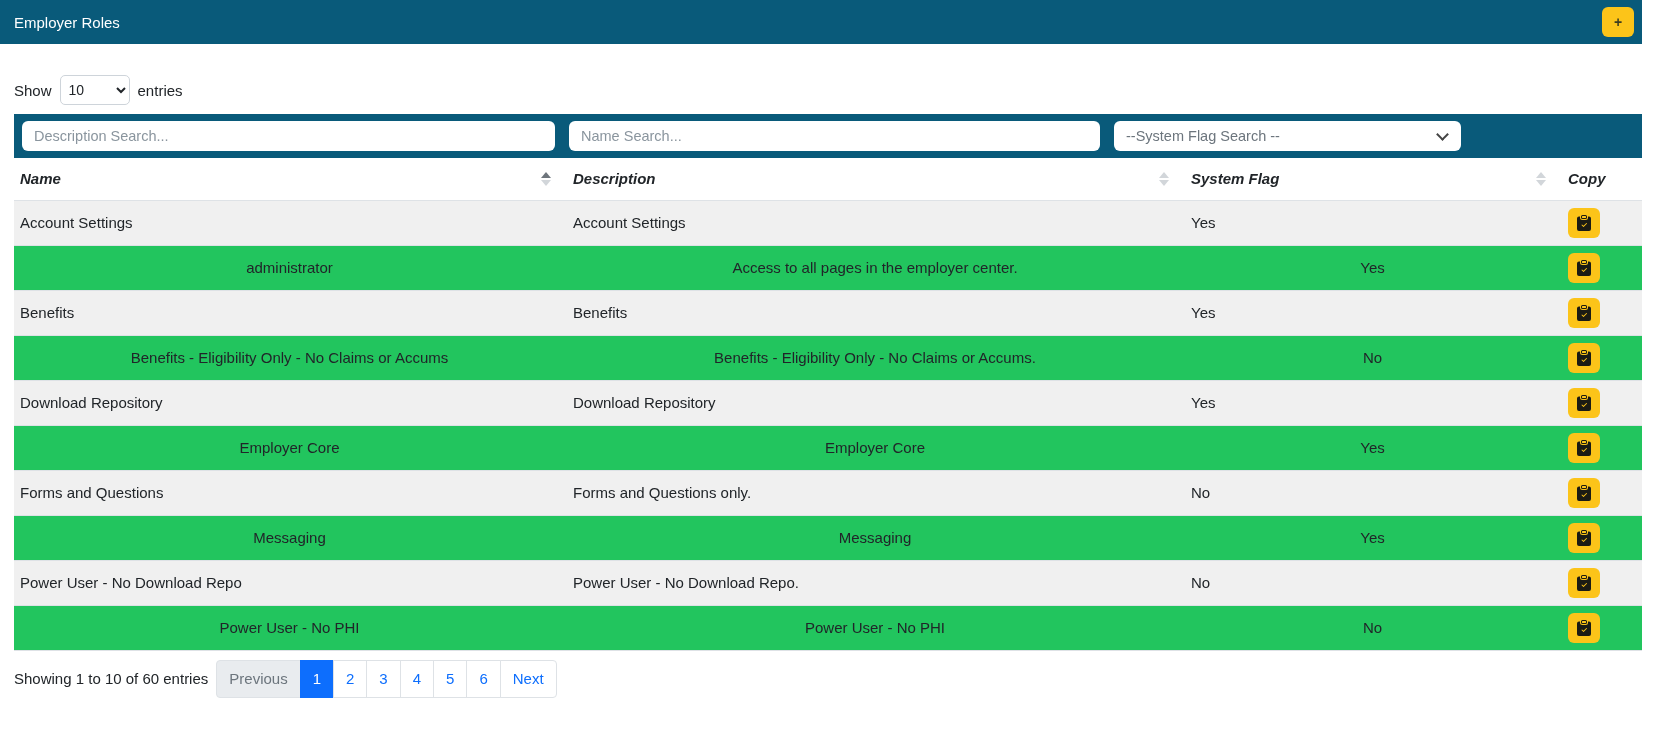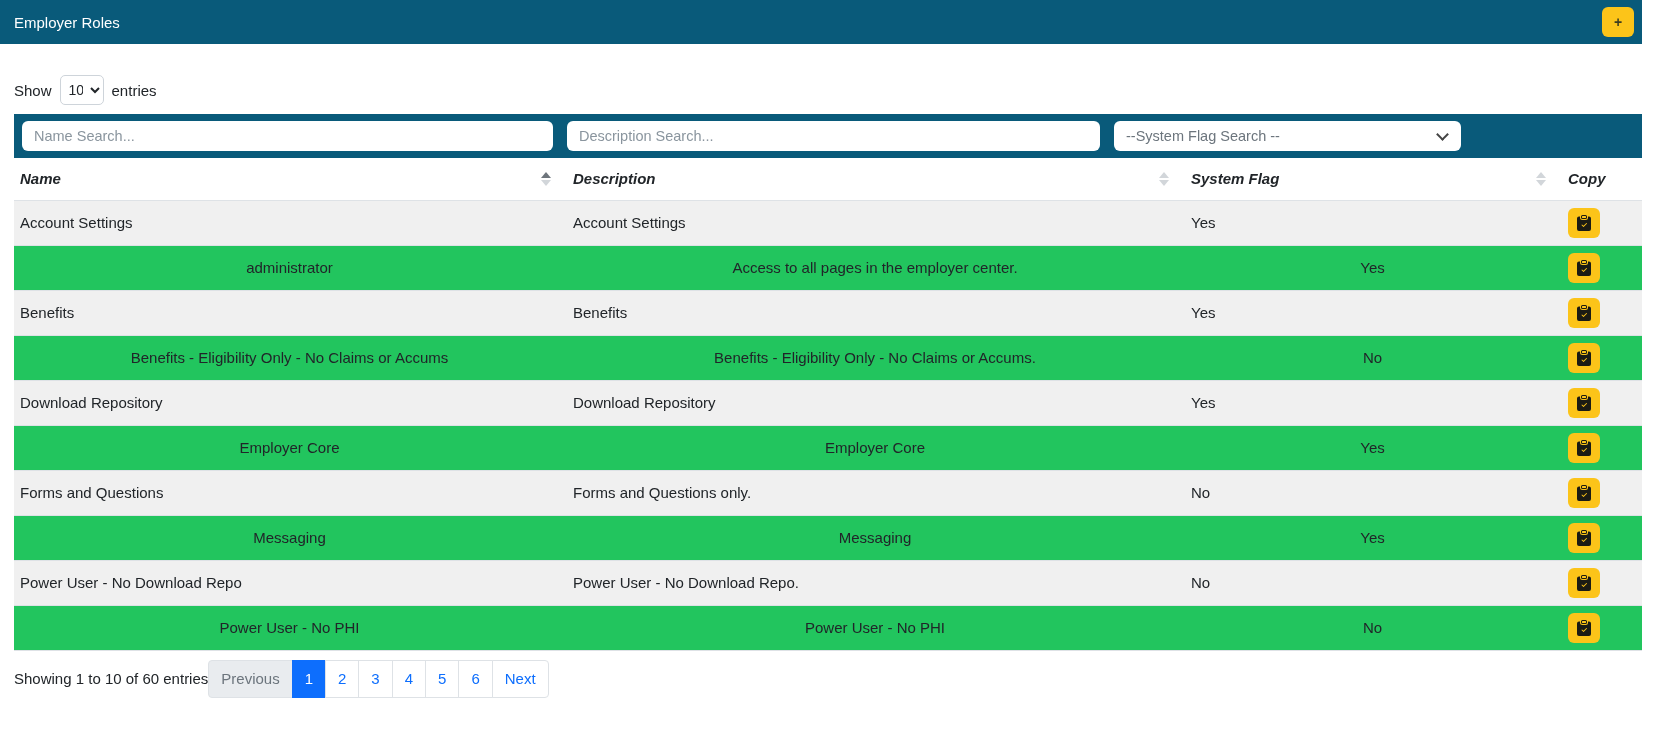--- a/index.html
+++ b/index.html
@@ -24,21 +24,21 @@
   .panel-title{color:#fff;font-size:15px;}
   .add-btn{
     width:32px;height:30px;border:none;border-radius:6px;background:var(--yellow);
     color:#3d3d20;font-size:14px;font-weight:bold;cursor:pointer;line-height:1;
     display:flex;align-items:center;justify-content:center;
   }
 
   
   .controls{margin:31px 0 9px 14px;display:flex;align-items:center;gap:8px;}
   .page-size{
-    height:30px;width:44px;border:1px solid #ced4da;border-radius:5px;
+    height:30px;width:70px;border:1px solid #ced4da;border-radius:5px;
     font-size:14px;color:var(--text);padding:2px 4px;background:#fff;
     font-family:inherit;
   }
 
   
   .search-band{
     margin-left:14px;width:1628px;height:44px;background:var(--teal);
     display:flex;align-items:center;padding:0 8px;gap:14px;
   }
   .search-input{
@@ -92,21 +92,21 @@
   .footer{
     margin:9px 0 0 14px;width:1628px;display:flex;align-items:center;
     justify-content:flex-start;
   }
   .pagination{display:inline-flex;}
   .page-btn{
     display:flex;align-items:center;justify-content:center;height:38px;
     padding:0 12px;min-width:34px;border:1px solid var(--border);margin-left:-1px;
     font-size:15px;color:var(--blue);background:#fff;text-decoration:none;cursor:pointer;
   }
-  .page-btn.prev{border-radius:4px 0 0 4px;margin-left:0;color:var(--muted);background:var(--disabled-bg);cursor:default;}
+  .page-btn.prev{border-radius:4px 0 0 4px;margin-left:8px;color:var(--muted);background:var(--disabled-bg);cursor:default;}
   .page-btn.next{border-radius:0 4px 4px 0;}
   .page-btn.active{background:var(--blue);border-color:var(--blue);color:#fff;}
 </style>
 </head>
 <body>
 
 <div class="page">
 
   <div class="panel-header">
     <span class="panel-title">Employer Roles</span>
@@ -117,22 +117,22 @@
 
   <div class="controls">
     <span>Show</span>
     <select class="page-size">
       <option>10</option>
     </select>
     <span>entries</span>
   </div>
 
   <div class="search-band">
+    <input type="text" class="search-input search-desc" placeholder="Description Search..." style="">
     <input type="text" class="search-input search-name" placeholder="Name Search..." style="">
-    <input type="text" class="search-input search-desc" placeholder="Description Search..." style="">
     <span class="select-wrap">
       <select class="flag-select">
         <option>--System Flag Search --</option>
       </select>
       <span class="chev"></span>
     </span>
   </div>
 
   <table>
     <colgroup>

